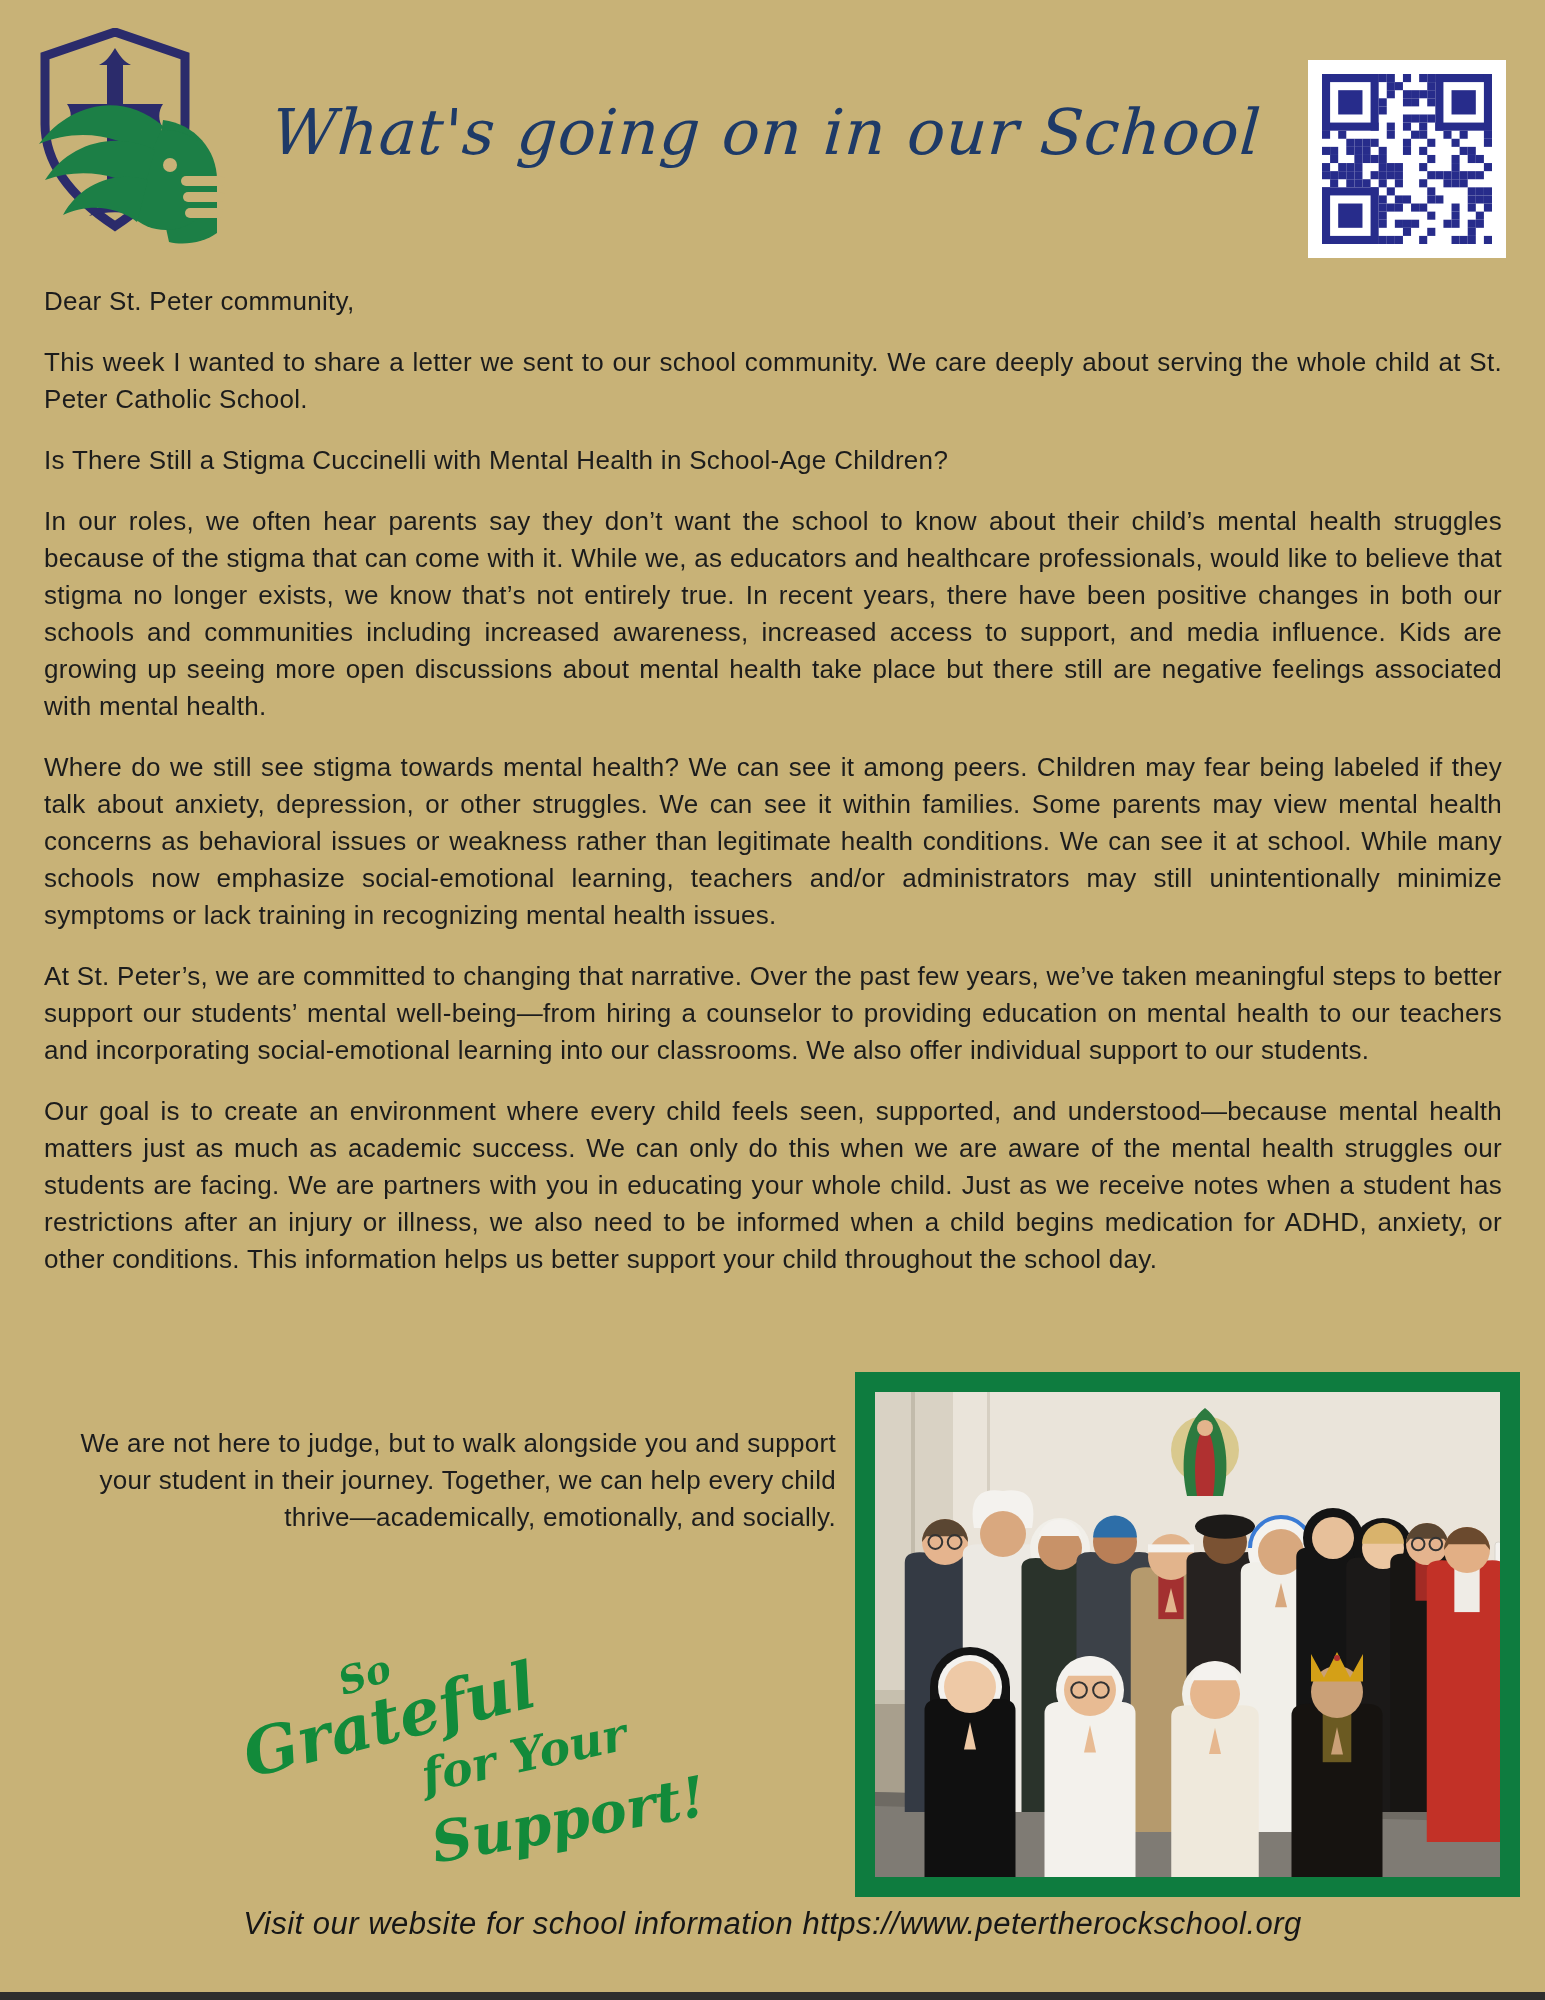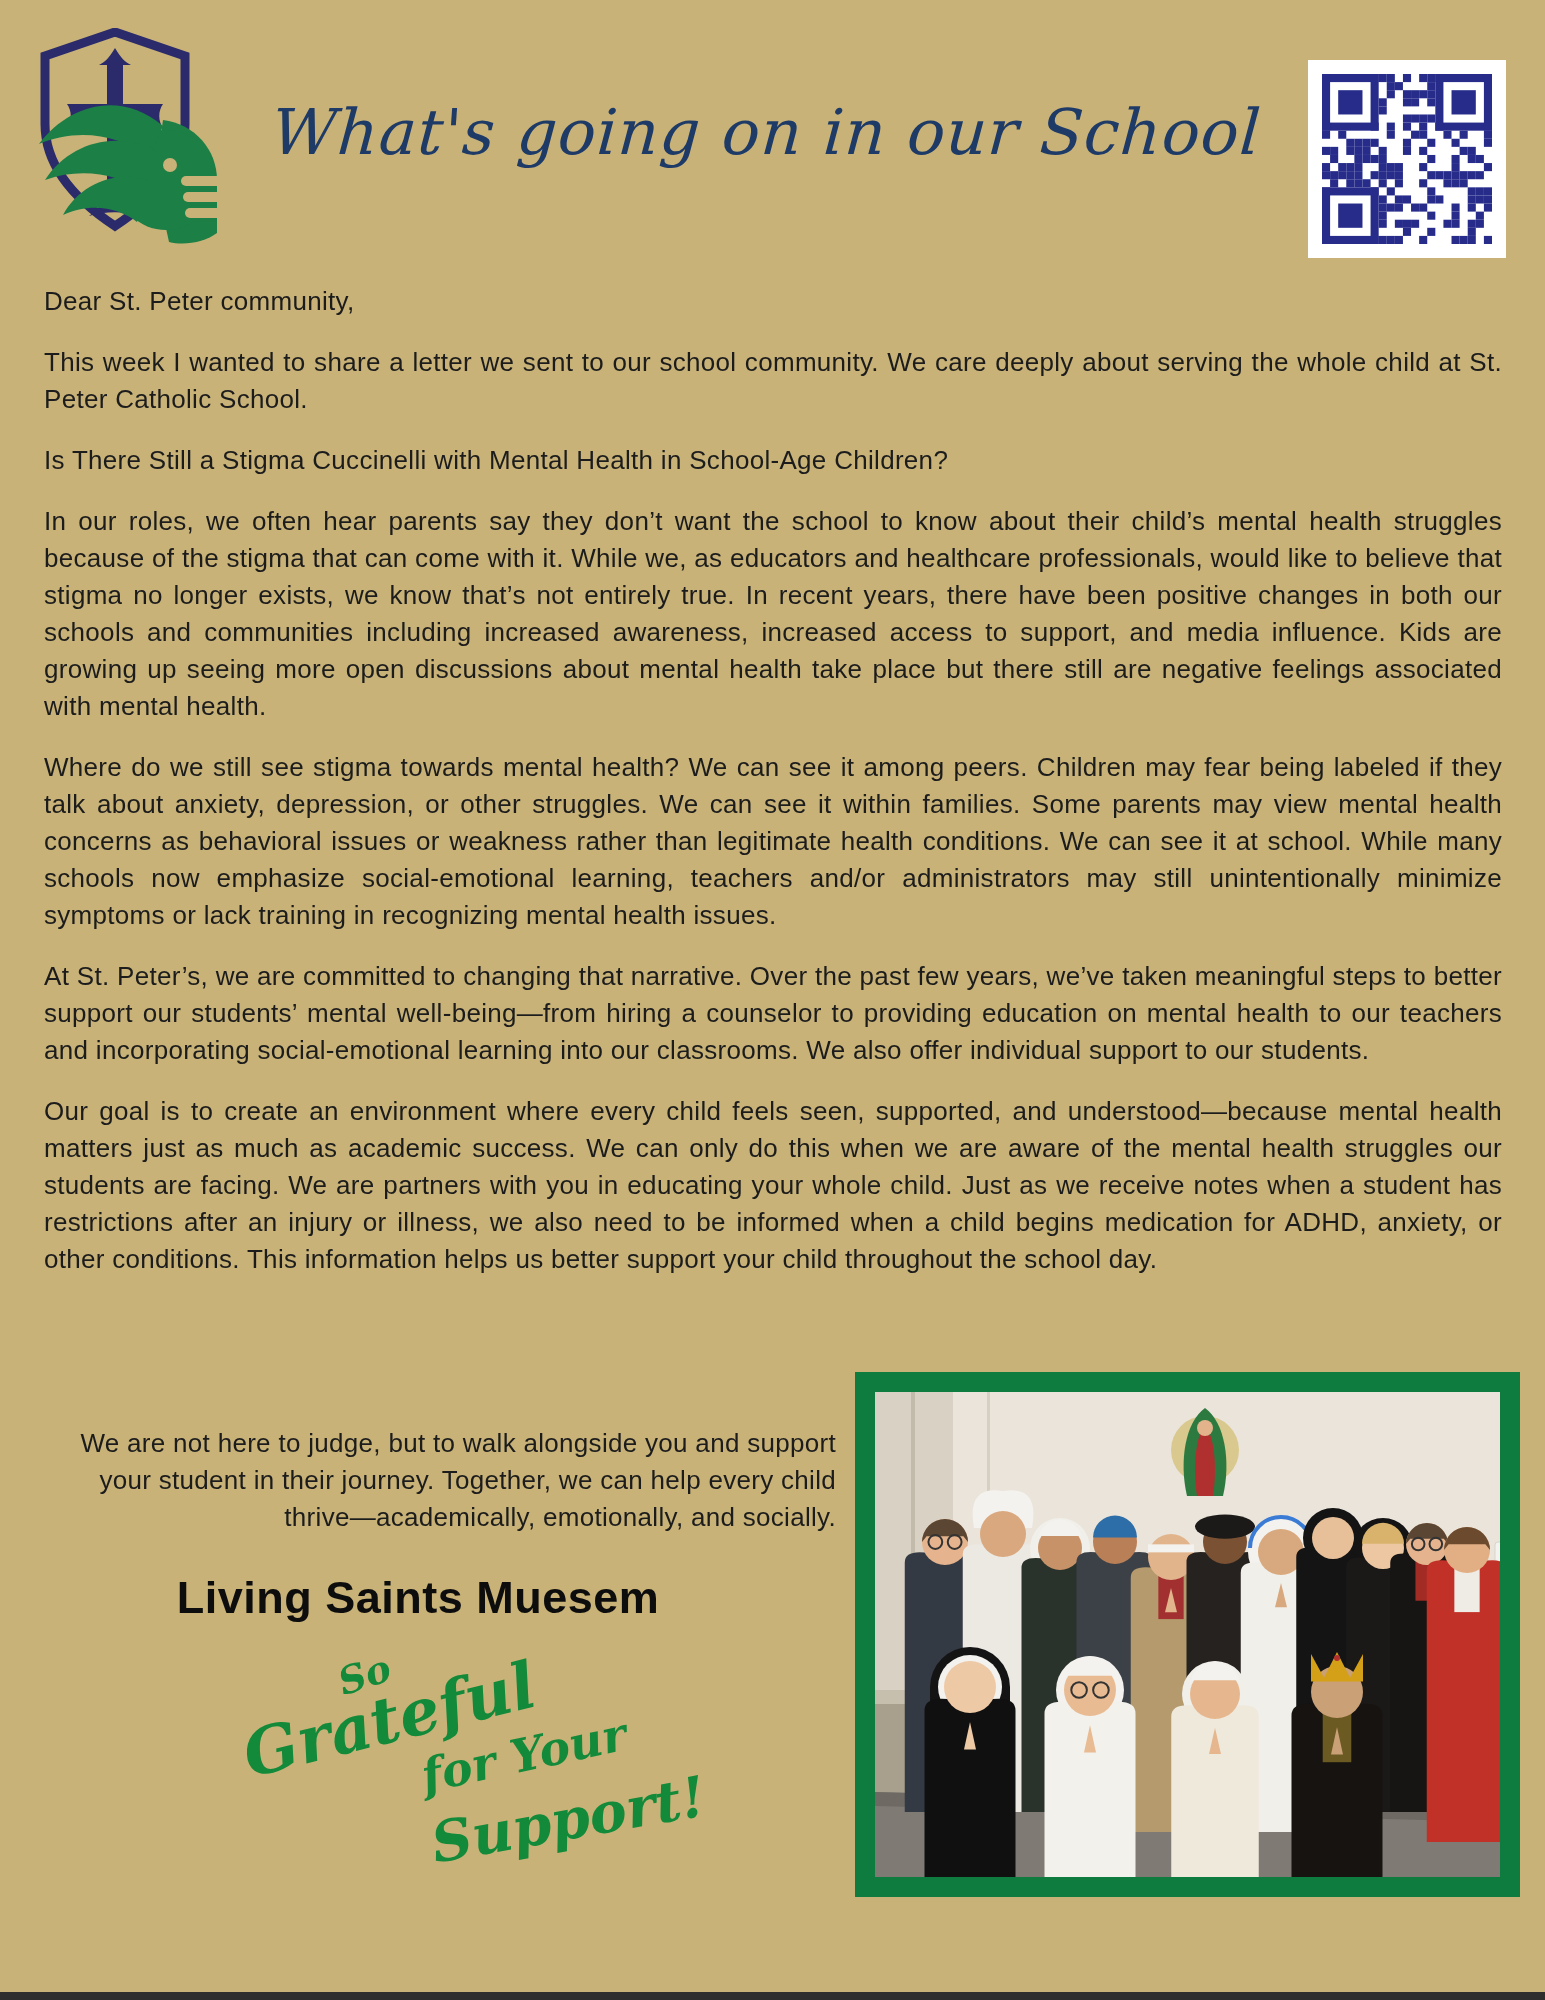--- a/index.html
+++ b/index.html
@@ -241,21 +241,20 @@
     <p>This week I wanted to share a letter we sent to our school community. We care deeply about serving the whole child at St. Peter Catholic School.</p>
     <p class="noj">Is There Still a Stigma Cuccinelli with Mental Health in School-Age Children?</p>
     <p>In our roles, we often hear parents say they don’t want the school to know about their child’s mental health struggles because of the stigma that can come with it. While we, as educators and healthcare professionals, would like to believe that stigma no longer exists, we know that’s not entirely true. In recent years, there have been positive changes in both our schools and communities including increased awareness, increased access to support, and media influence. Kids are growing up seeing more open discussions about mental health take place but there still are negative feelings associated with mental health.</p>
     <p>Where do we still see stigma towards mental health? We can see it among peers. Children may fear being labeled if they talk about anxiety, depression, or other struggles. We can see it within families. Some parents may view mental health concerns as behavioral issues or weakness rather than legitimate health conditions. We can see it at school. While many schools now emphasize social-emotional learning, teachers and/or administrators may still unintentionally minimize symptoms or lack training in recognizing mental health issues.</p>
     <p>At St. Peter’s, we are committed to changing that narrative. Over the past few years, we’ve taken meaningful steps to better support our students’ mental well-being—from hiring a counselor to providing education on mental health to our teachers and incorporating social-emotional learning into our classrooms. We also offer individual support to our students.</p>
     <p>Our goal is to create an environment where every child feels seen, supported, and understood—because mental health matters just as much as academic success. We can only do this when we are aware of the mental health struggles our students are facing. We are partners with you in educating your whole child. Just as we receive notes when a student has restrictions after an injury or illness, we also need to be informed when a child begins medication for ADHD, anxiety, or other conditions. This information helps us better support your child throughout the school day.</p>
   </div>
 
   <div class="abs narrow-par">We are not here to judge, but to walk alongside you and support your student in their journey. Together, we can help every child thrive—academically, emotionally, and socially.</div>
 
-  <div class="abs event-heading">Living Saints Muesem</div>
 
   <div class="abs script-green sg-so">So</div>
   <div class="abs script-green sg-grateful">Grateful</div>
   <div class="abs script-green sg-foryour">for Your</div>
   <div class="abs script-green sg-support">Support!</div>
 
   <div class="abs photo-frame">
     <svg id="photo-svg" width="625" height="485" viewBox="0 0 625 485">
         <rect x="0" y="0" width="625" height="485" fill="#eae4da"></rect>
         <rect x="0" y="0" width="78" height="310" fill="#d9d2c4"></rect>
@@ -341,15 +340,16 @@
         <polygon points="334,362 340,335.75 346,362" fill="#e6b78e"></polygon>
         <path d="M416.5,485 L416.5,323.4 Q416.5,307.8 446.4,313 L477.6,313 Q507.5,307.8 507.5,323.4 L507.5,485 Z" fill="#161310"></path>
         <rect x="447.7" y="320.8" width="28.6" height="49.4" fill="#6b5a22"></rect>
         <circle cx="462" cy="300" r="26" fill="#caa077"></circle>
         <polygon points="436,289.6 436,262 449,285.7 462,260 475,285.7 488,262 488,289.6" fill="#d4a017"></polygon>
         <circle cx="462" cy="266" r="3" fill="#b03030"></circle>
         <polygon points="456,362.4 462,335.1 468,362.4" fill="#caa077"></polygon>
       </svg>
   </div>
 
+  <div class="abs footer-line">Visit our website for school information https://www.petertherockschool.org</div>
 
   <div class="abs bottom-bar"></div>
 </div>
 
 </body></html>

